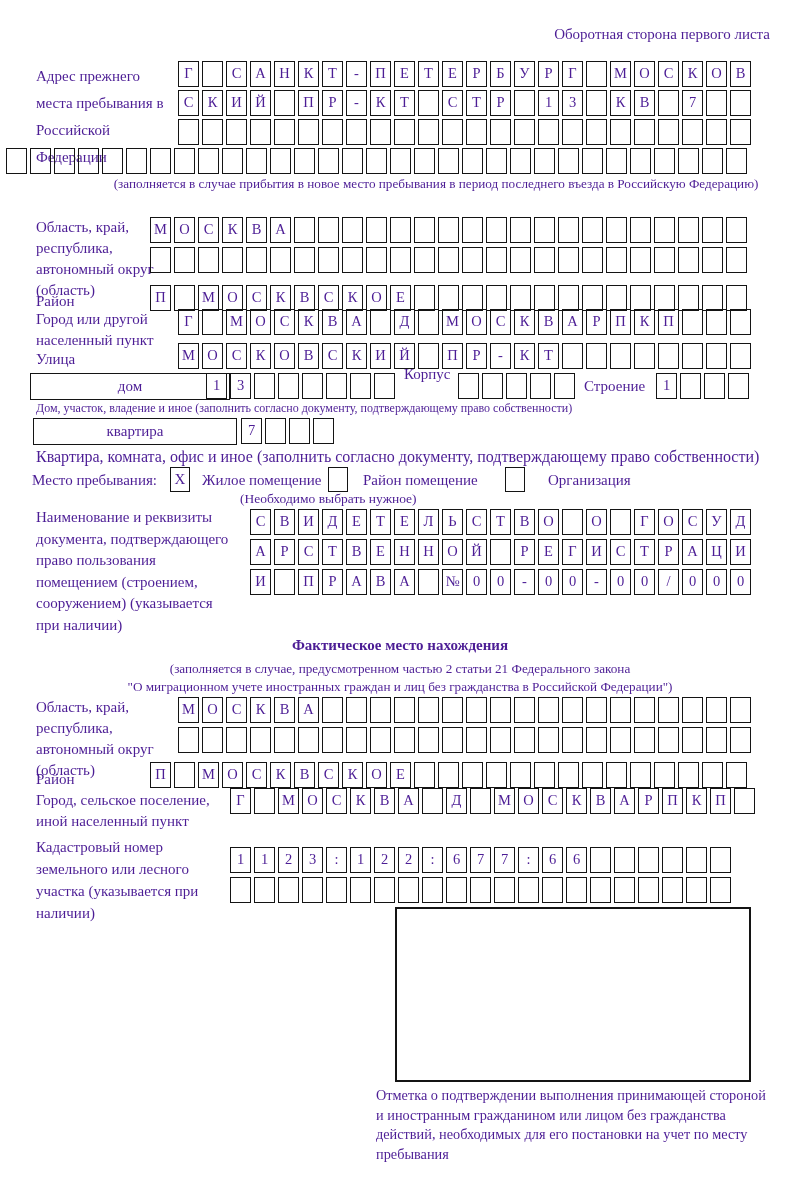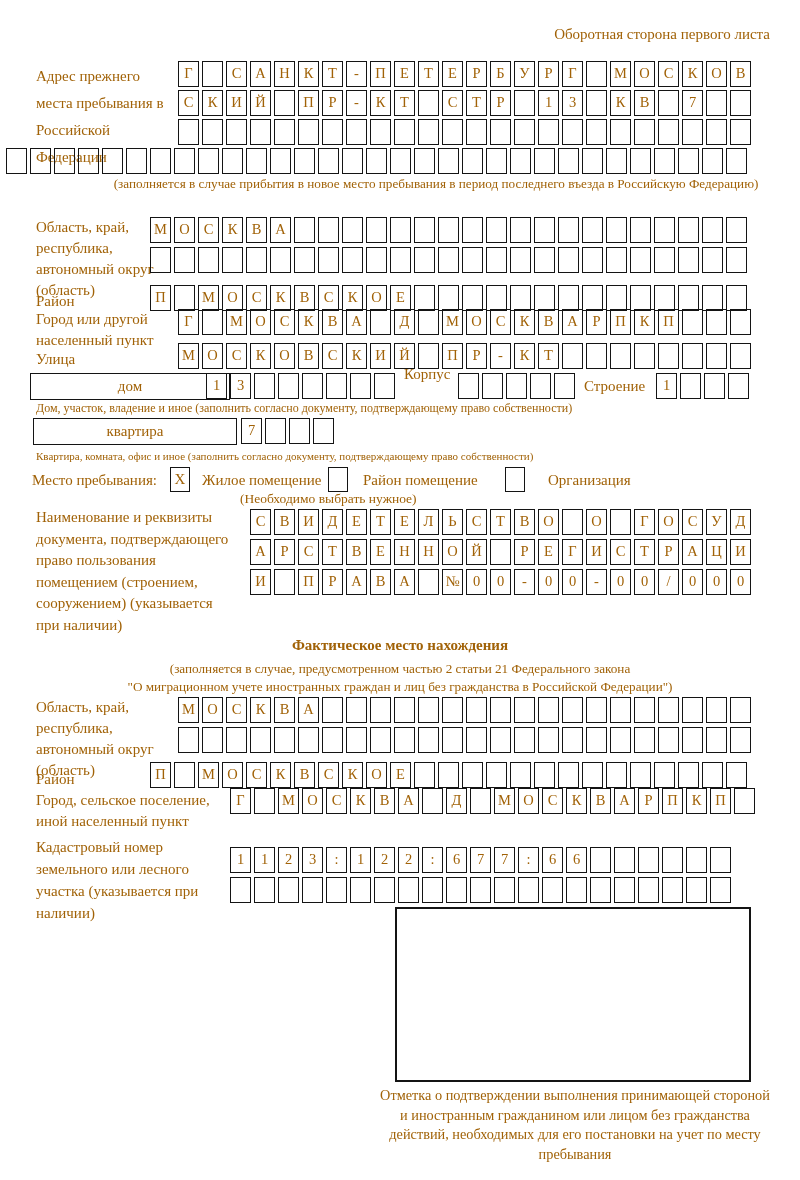--- a/index.html
+++ b/index.html
@@ -1,18 +1,18 @@
 <!DOCTYPE html>
 <html><head>
 <meta charset="utf-8">
 <style>
   html,body{margin:0;padding:0;background:#ffffff;}
   .page{
     position:relative;width:800px;height:1180px;background:#ffffff;
-    font-family:"Liberation Serif","DejaVu Serif",serif;color:#a16207;overflow:hidden;
+    font-family:"Liberation Serif","DejaVu Serif",serif;color:#4c1d95;overflow:hidden;
   }
   .lbl{position:absolute;font-size:15px;line-height:21px;}
   .note{position:absolute;font-size:13px;line-height:17px;}
   .title{position:absolute;left:0;width:800px;text-align:center;font-weight:bold;font-size:15.5px;}
   .cellrow{position:absolute;white-space:nowrap;height:27px;}
   .cell{
     display:inline-block;box-sizing:border-box;width:21px;height:26px;margin-right:3px;
     border:1.5px solid #141414;text-align:center;line-height:23px;font-size:14.5px;vertical-align:top;
   }
   .fieldrect{
@@ -57,21 +57,21 @@
   <div class="fieldrect" style="left:30px;top:373px;width:200px;">дом</div>
   <div class="cellrow" style="left:206px;top:373px;"><span class="cell">1</span><span class="cell">3</span><span class="cell"></span><span class="cell"></span><span class="cell"></span><span class="cell"></span><span class="cell"></span><span class="cell"></span></div>
   <div class="lbl" style="left:404px;top:364px;">Корпус</div>
   <div class="cellrow" style="left:458px;top:373px;"><span class="cell"></span><span class="cell"></span><span class="cell"></span><span class="cell"></span><span class="cell"></span></div>
   <div class="lbl" style="left:584px;top:376px;">Строение</div>
   <div class="cellrow" style="left:656px;top:373px;"><span class="cell">1</span><span class="cell"></span><span class="cell"></span><span class="cell"></span></div>
   <div class="note" style="left:36px;top:400px;font-size:12px;">Дом, участок, владение и иное (заполнить согласно документу, подтверждающему право собственности)</div>
 
   <div class="fieldrect" style="left:33px;top:418px;width:204px;">квартира</div>
   <div class="cellrow" style="left:241px;top:418px;"><span class="cell">7</span><span class="cell"></span><span class="cell"></span><span class="cell"></span></div>
-  <div class="note" style="left:36px;top:448px;font-size:11px;">Квартира, комната, офис и иное (заполнить согласно документу, подтверждающему право собственности)</div>
+  <div class="note" style="left:36px;top:448px;font-size:16px;">Квартира, комната, офис и иное (заполнить согласно документу, подтверждающему право собственности)</div>
 
   <div class="lbl" style="left:32px;top:470px;">Место пребывания:</div>
   <div class="checkbox" style="left:170px;top:467px;">X</div>
   <div class="lbl" style="left:202px;top:470px;">Жилое помещение</div>
   <div class="checkbox" style="left:328px;top:467px;"></div>
   <div class="lbl" style="left:363px;top:470px;">Район помещение</div>
   <div class="checkbox" style="left:505px;top:467px;"></div>
   <div class="lbl" style="left:548px;top:470px;">Организация</div>
   <div class="note" style="left:240px;top:490px;font-size:13.5px;">(Необходимо выбрать нужное)</div>
 
@@ -92,15 +92,15 @@
   <div class="cellrow" style="left:150px;top:762px;"><span class="cell">П</span><span class="cell"></span><span class="cell">М</span><span class="cell">О</span><span class="cell">С</span><span class="cell">К</span><span class="cell">В</span><span class="cell">С</span><span class="cell">К</span><span class="cell">О</span><span class="cell">Е</span><span class="cell"></span><span class="cell"></span><span class="cell"></span><span class="cell"></span><span class="cell"></span><span class="cell"></span><span class="cell"></span><span class="cell"></span><span class="cell"></span><span class="cell"></span><span class="cell"></span><span class="cell"></span><span class="cell"></span><span class="cell"></span></div>
 
   <div class="lbl" style="left:36px;top:790px;width:195px;">Город, сельское поселение, иной населенный пункт</div>
   <div class="cellrow" style="left:230px;top:788px;"><span class="cell">Г</span><span class="cell"></span><span class="cell">М</span><span class="cell">О</span><span class="cell">С</span><span class="cell">К</span><span class="cell">В</span><span class="cell">А</span><span class="cell"></span><span class="cell">Д</span><span class="cell"></span><span class="cell">М</span><span class="cell">О</span><span class="cell">С</span><span class="cell">К</span><span class="cell">В</span><span class="cell">А</span><span class="cell">Р</span><span class="cell">П</span><span class="cell">К</span><span class="cell">П</span><span class="cell"></span></div>
 
   <div class="lbl" style="left:36px;top:836px;width:165px;line-height:22px;">Кадастровый номер земельного или лесного участка (указывается при наличии)</div>
   <div class="cellrow" style="left:230px;top:847px;"><span class="cell">1</span><span class="cell">1</span><span class="cell">2</span><span class="cell">3</span><span class="cell">:</span><span class="cell">1</span><span class="cell">2</span><span class="cell">2</span><span class="cell">:</span><span class="cell">6</span><span class="cell">7</span><span class="cell">7</span><span class="cell">:</span><span class="cell">6</span><span class="cell">6</span><span class="cell"></span><span class="cell"></span><span class="cell"></span><span class="cell"></span><span class="cell"></span><span class="cell"></span></div>
   <div class="cellrow" style="left:230px;top:877px;"><span class="cell"></span><span class="cell"></span><span class="cell"></span><span class="cell"></span><span class="cell"></span><span class="cell"></span><span class="cell"></span><span class="cell"></span><span class="cell"></span><span class="cell"></span><span class="cell"></span><span class="cell"></span><span class="cell"></span><span class="cell"></span><span class="cell"></span><span class="cell"></span><span class="cell"></span><span class="cell"></span><span class="cell"></span><span class="cell"></span><span class="cell"></span></div>
 
   <div class="bigrect" style="left:395px;top:907px;width:356px;height:175px;"></div>
-  <div class="note" style="left:376px;top:1086px;width:398px;text-align:center;font-size:14.3px;line-height:19.5px;">Отметка о подтверждении выполнения принимающей стороной и иностранным гражданином или лицом без гражданства действий, необходимых для его постановки на учет по месту пребывания</div>
+  <div class="note" style="left:376px;top:1086px;width:398px;font-size:14.3px;line-height:19.5px;">Отметка о подтверждении выполнения принимающей стороной и иностранным гражданином или лицом без гражданства действий, необходимых для его постановки на учет по месту пребывания</div>
 
 </div>
 
 </body></html>

